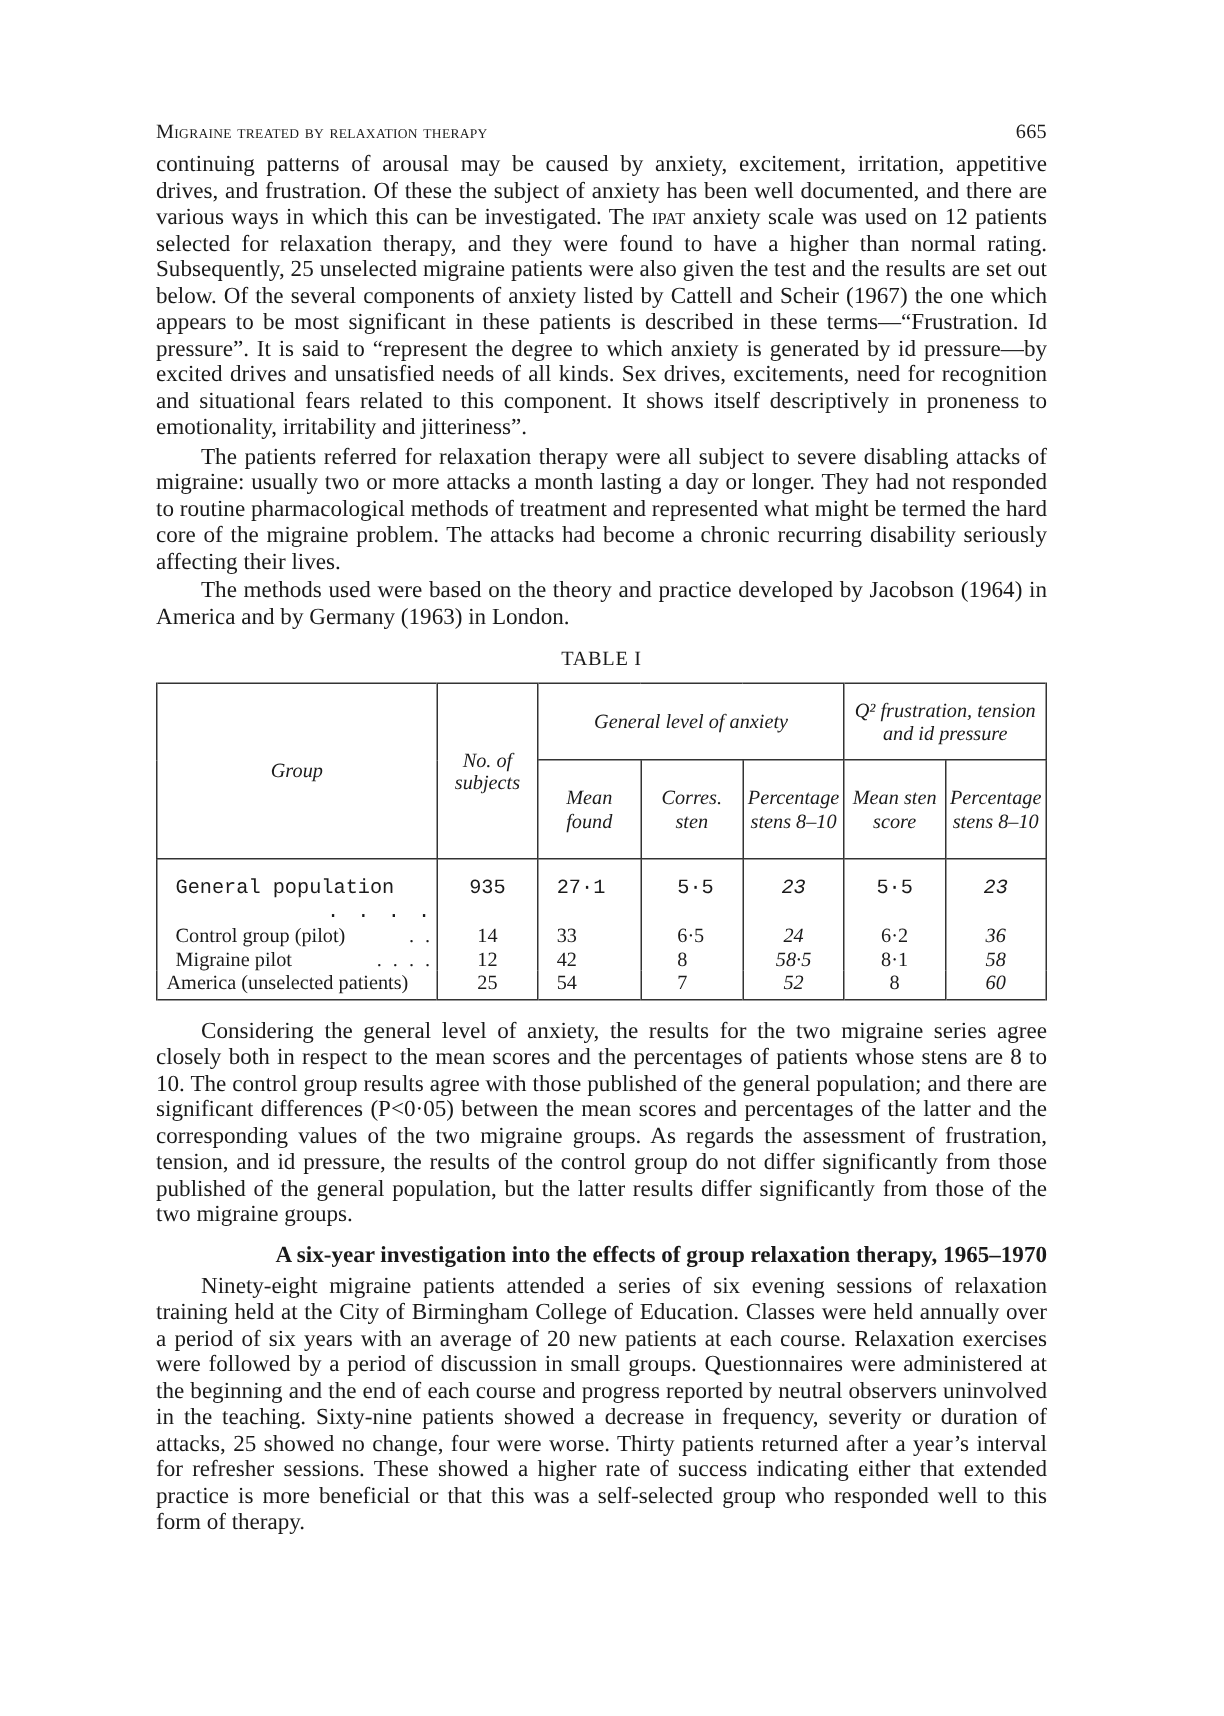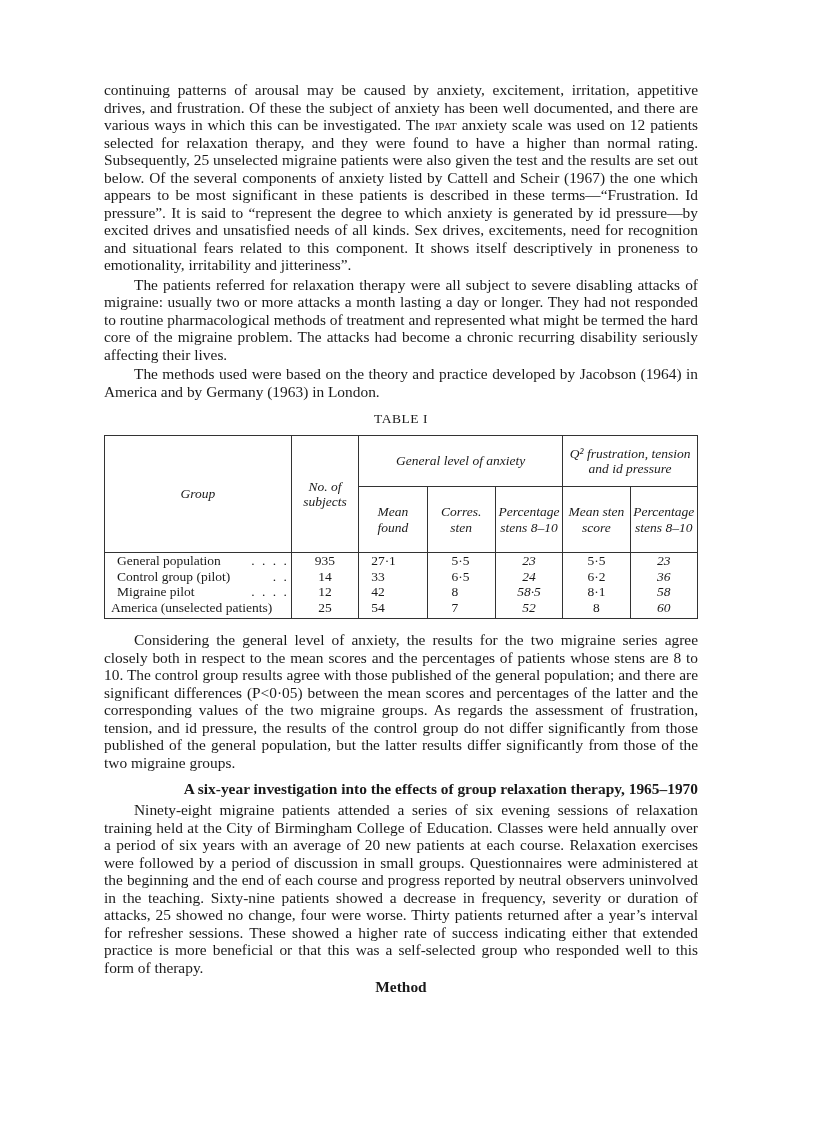--- a/index.html
+++ b/index.html
@@ -16,21 +16,21 @@
   .table-caption { text-align: center; font-size: 13.5px; margin: 11px 0 8px 0; letter-spacing: 0.5px; }
   table { border-collapse: collapse; width: 594px; font-size: 13.5px; line-height: 15.5px; }
   table th, table td { border-left: 1px solid #333; border-right: 1px solid #333; padding: 0 2px; }
   table { border: 1.5px solid #333; }
   th { font-weight: normal; font-style: italic; text-align: center; vertical-align: middle; }
   thead tr.r1 th { height: 50px; }
   thead tr.r1 th.group-col, thead tr.r1 th.subj-col { border-bottom: 1px solid #333; }
   thead tr.r1 th.span { border-bottom: 1px solid #333; }
   thead tr.r2 th { height: 65px; border-bottom: 1px solid #333; }
   tbody td { vertical-align: top; }
-  tbody tr:first-child td { padding-top: 0; }
+  tbody tr:first-child td { padding-top: 12px; font-family: Liberation Mono, monospace; }
   tbody tr:last-child td { padding-bottom: 3px; }
   td.grp { text-align: left; padding-left: 12px; white-space: nowrap; }
   td.grp .dots { float: right; letter-spacing: 2px; }
   td.c { text-align: center; }
   td.l { text-align: left; padding-left: 12px; }
   td.i { font-style: italic; }
   .subhead { font-weight: bold; font-size: 15.4px; margin: 9px 0 3px 16px; text-align: right; }
   .method { font-weight: bold; text-align: center; font-size: 15.4px; margin: 2px 0 1px 0; }
   .c-group { width: 183px; }
   .c-subj { width: 66px; }
@@ -38,20 +38,24 @@
   .c-cs { width: 67px; }
   .c-pct { width: 66px; }
   .c-msten { width: 66px; }
   .c-pct2 { width: 66px; }
 </style>
 </head>
 <body>
 
 <div class="page">
 
+  <div class="running-head">
+    <span class="title">Migraine treated by relaxation therapy</span>
+    <span class="pno">665</span>
+  </div>
 
   <p style="margin-top:1px;"><span>continuing patterns of arousal may be caused by anxiety, excitement, irritation, appetitive drives, and frustration.  Of these the subject of anxiety has been well documented, and there are various ways in which this can be investigated.  The </span><span class="sc" style="text-transform:lowercase;">IPAT</span><span> anxiety scale was used on 12 patients selected for relaxation therapy, and they were found to have a higher than normal rating.  Subsequently, 25 unselected migraine patients were also given the test and the results are set out below.  Of the several components of anxiety listed by Cattell and Scheir (1967) the one which appears to be most significant in these patients is described in these terms—“Frustration.  Id pressure”.  It is said to “represent the degree to which anxiety is generated by id pressure—by excited drives and unsatisfied needs of all kinds.  Sex drives, excitements, need for recognition and situational fears related to this component.  It shows itself descriptively in proneness to emotionality, irritability and jitteriness”.</span></p>
 
   <p class="indent" style="margin-top:2px;">The patients referred for relaxation therapy were all subject to severe disabling attacks of migraine: usually two or more attacks a month lasting a day or longer.  They had not responded to routine pharmacological methods of treatment and represented what might be termed the hard core of the migraine problem.  The attacks had become a chronic recurring disability seriously affecting their lives.</p>
 
   <p class="indent" style="margin-top:2px;">The methods used were based on the theory and practice developed by Jacobson (1964) in America and by Germany (1963) in London.</p>
 
   <div class="table-caption">TABLE I</div>
 
   <table>
@@ -118,16 +122,15 @@
       </tr>
     </tbody>
   </table>
 
   <p class="indent" style="margin-top:12px;">Considering the general level of anxiety, the results for the two migraine series agree closely both in respect to the mean scores and the percentages of patients whose stens are 8 to 10.  The control group results agree with those published of the general population; and there are significant differences (P&lt;0·05) between the mean scores and percentages of the latter and the corresponding values of the two migraine groups.   As regards the assessment of frustration, tension, and id pressure, the results of the control group do not differ significantly from those published of the general population, but the latter results differ significantly from those of the two migraine groups.</p>
 
   <div class="subhead">A six-year investigation into the effects of group relaxation therapy, 1965–1970</div>
 
   <p class="indent">Ninety-eight migraine patients attended a series of six evening sessions of relaxation training held at the City of Birmingham College of Education.  Classes were held annually over a period of six years with an average of 20 new patients at each course.  Relaxation exercises were followed by a period of discussion in small groups.  Questionnaires were administered at the beginning and the end of each course and progress reported by neutral observers uninvolved in the teaching.  Sixty-nine patients showed a decrease in frequency, severity or duration of attacks, 25 showed no change, four were worse.  Thirty patients returned after a year’s interval for refresher sessions.  These showed a higher rate of success indicating either that extended practice is more beneficial or that this was a self-selected group who responded well to this form of therapy.</p>
 
-  <div class="method">Method</div>
 
 
 </div>
 
 </body></html>

